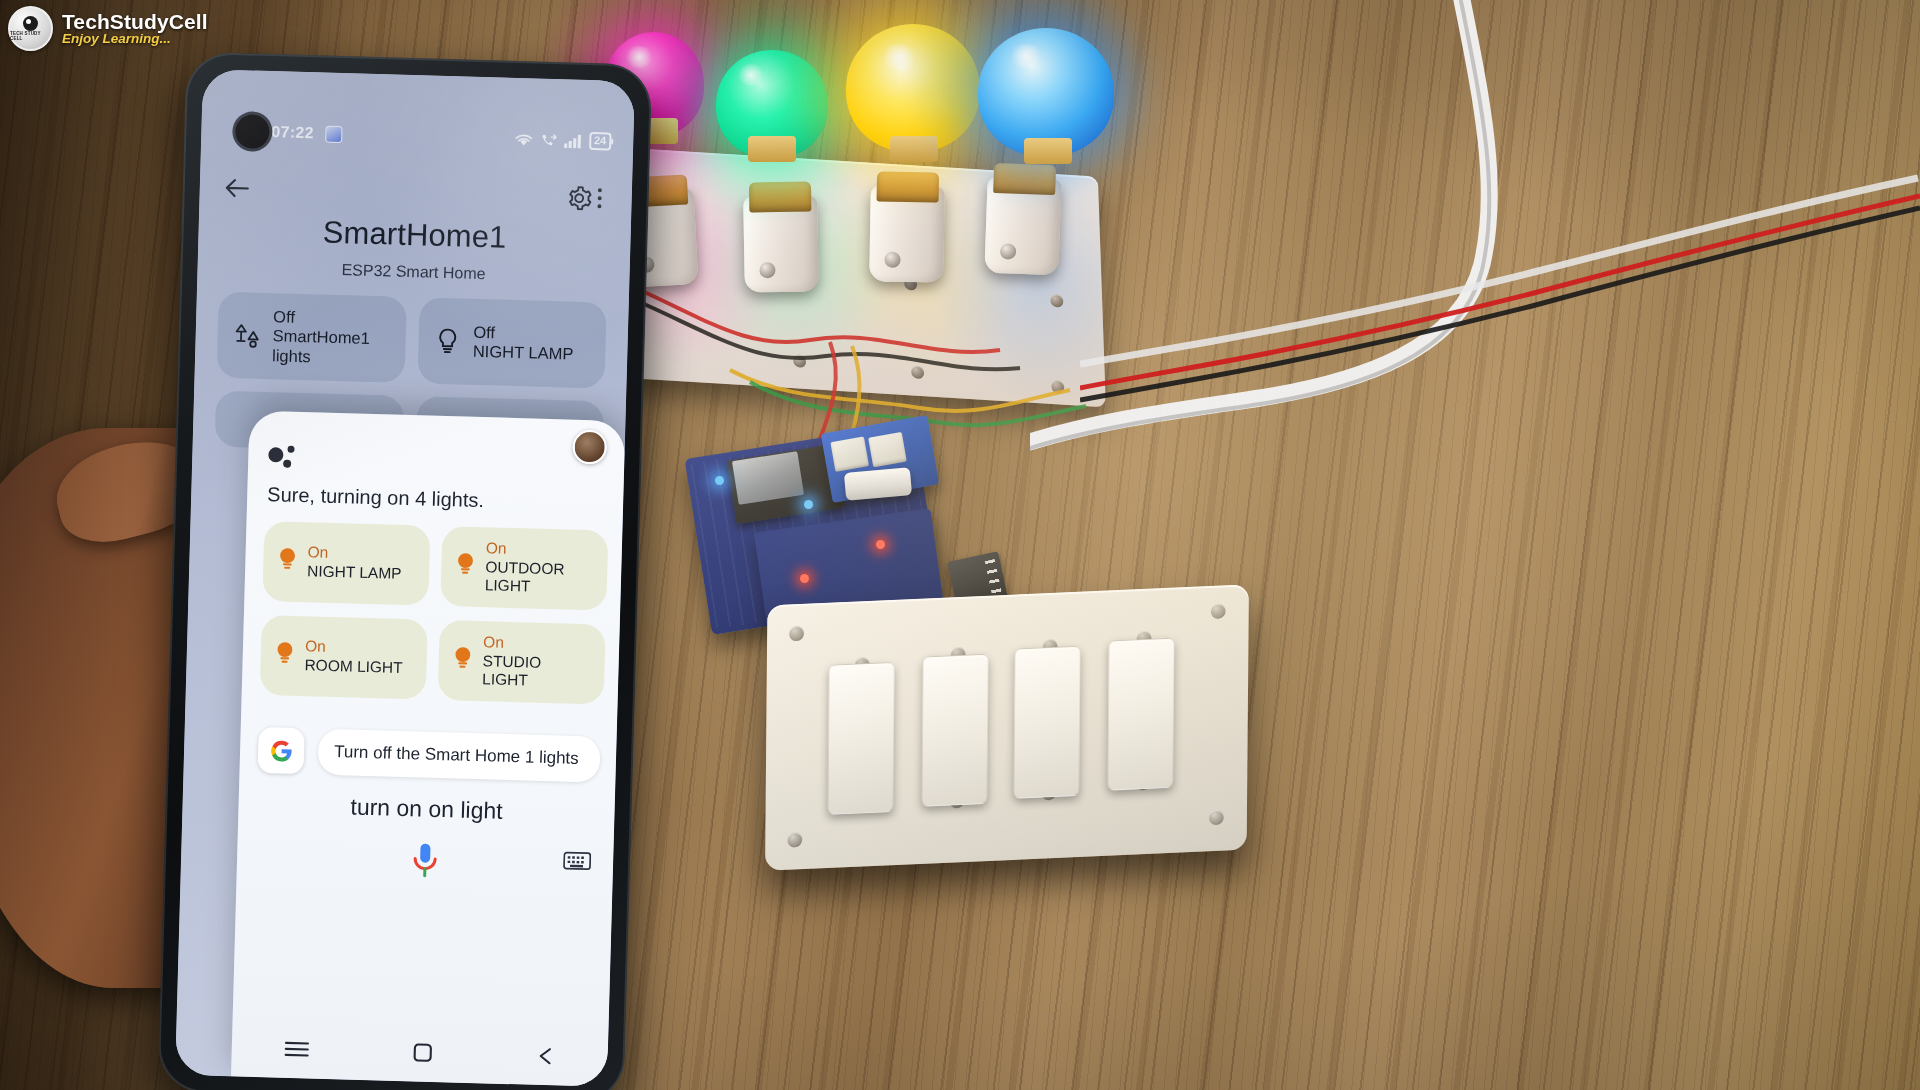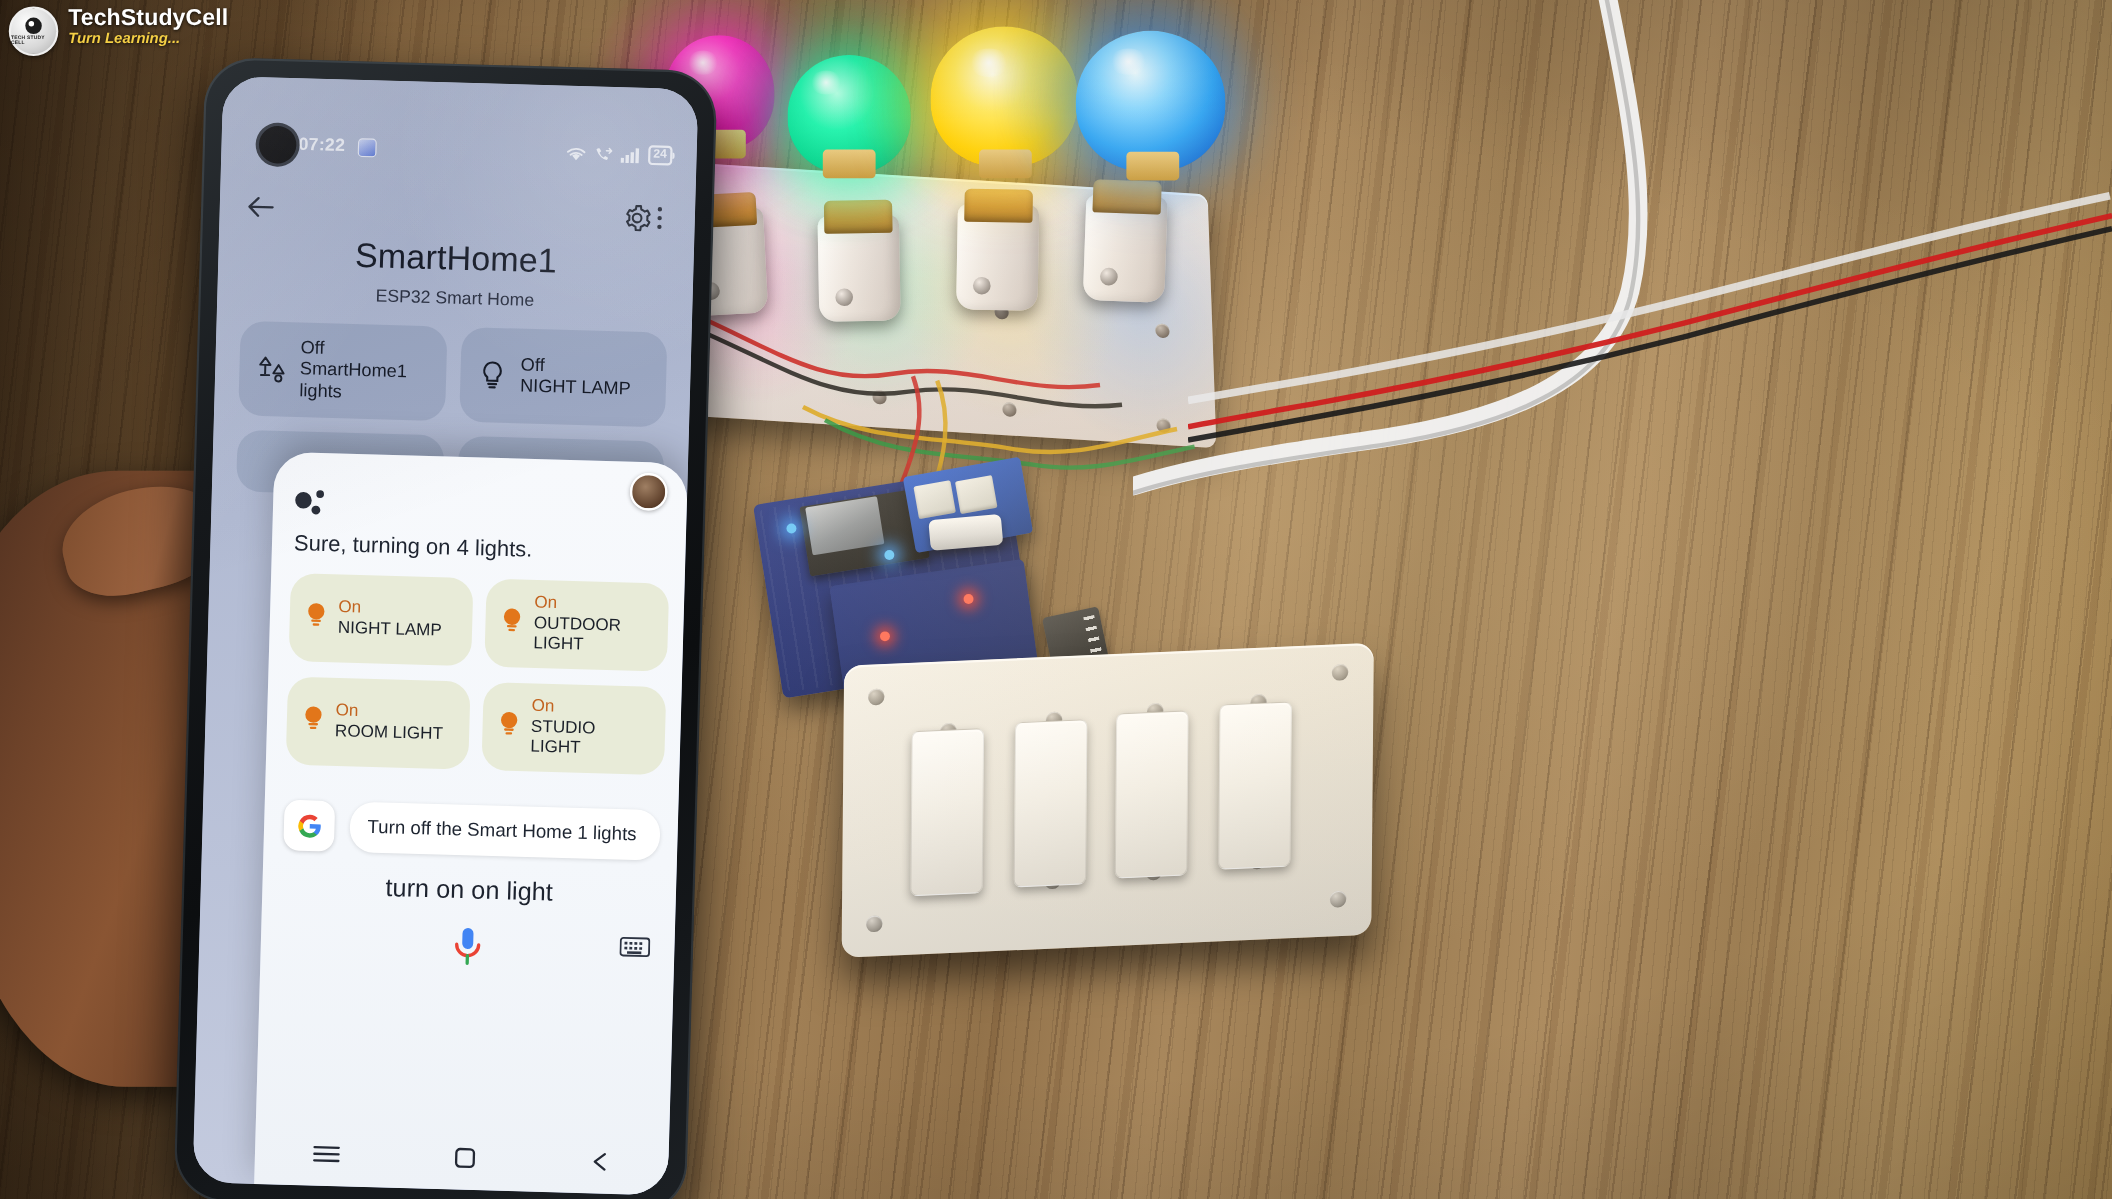--- a/index.html
+++ b/index.html
@@ -48,21 +48,21 @@
       radial-gradient(ellipse 120% 100% at 50% 50%, rgba(0,0,0,0) 40%, rgba(0,0,0,0.42) 100%);
   }
   .wood-darkleft {
     position: absolute; left:0; top:0; width: 360px; height: 1090px;
     background: linear-gradient(90deg, rgba(15,8,2,.62), rgba(15,8,2,0));
   }
 
   
   .logo {
     position: absolute; left: 8px; top: 6px;
-    display: flex; gap: 9px;
+    display: flex; align-items: center; gap: 9px;
     z-index: 60;
   }
   .logo-badge {
     width: 45px; height: 45px; border-radius: 50%;
     background: radial-gradient(circle at 35% 30%, #fdfdfd, #d8d8d8 60%, #b0b0b0);
     border: 2px solid #efefef;
     display:flex; align-items:center; justify-content:center;
     flex-direction: column;
     box-shadow: 0 1px 4px rgba(0,0,0,.5);
   }
@@ -807,17 +807,17 @@
 
   <div class="wood-vignette"></div>
 
   <div class="logo">
     <div class="logo-badge">
       <span class="lb-dot"></span>
       <span class="lb-txt">TECH STUDY CELL</span>
     </div>
     <div class="logo-text">
       <span class="logo-title">TechStudyCell</span>
-      <span class="logo-sub">Turn Learning...</span>
+      <span class="logo-sub">Enjoy Learning...</span>
     </div>
   </div>
 
 </div>
 
 </body></html>

